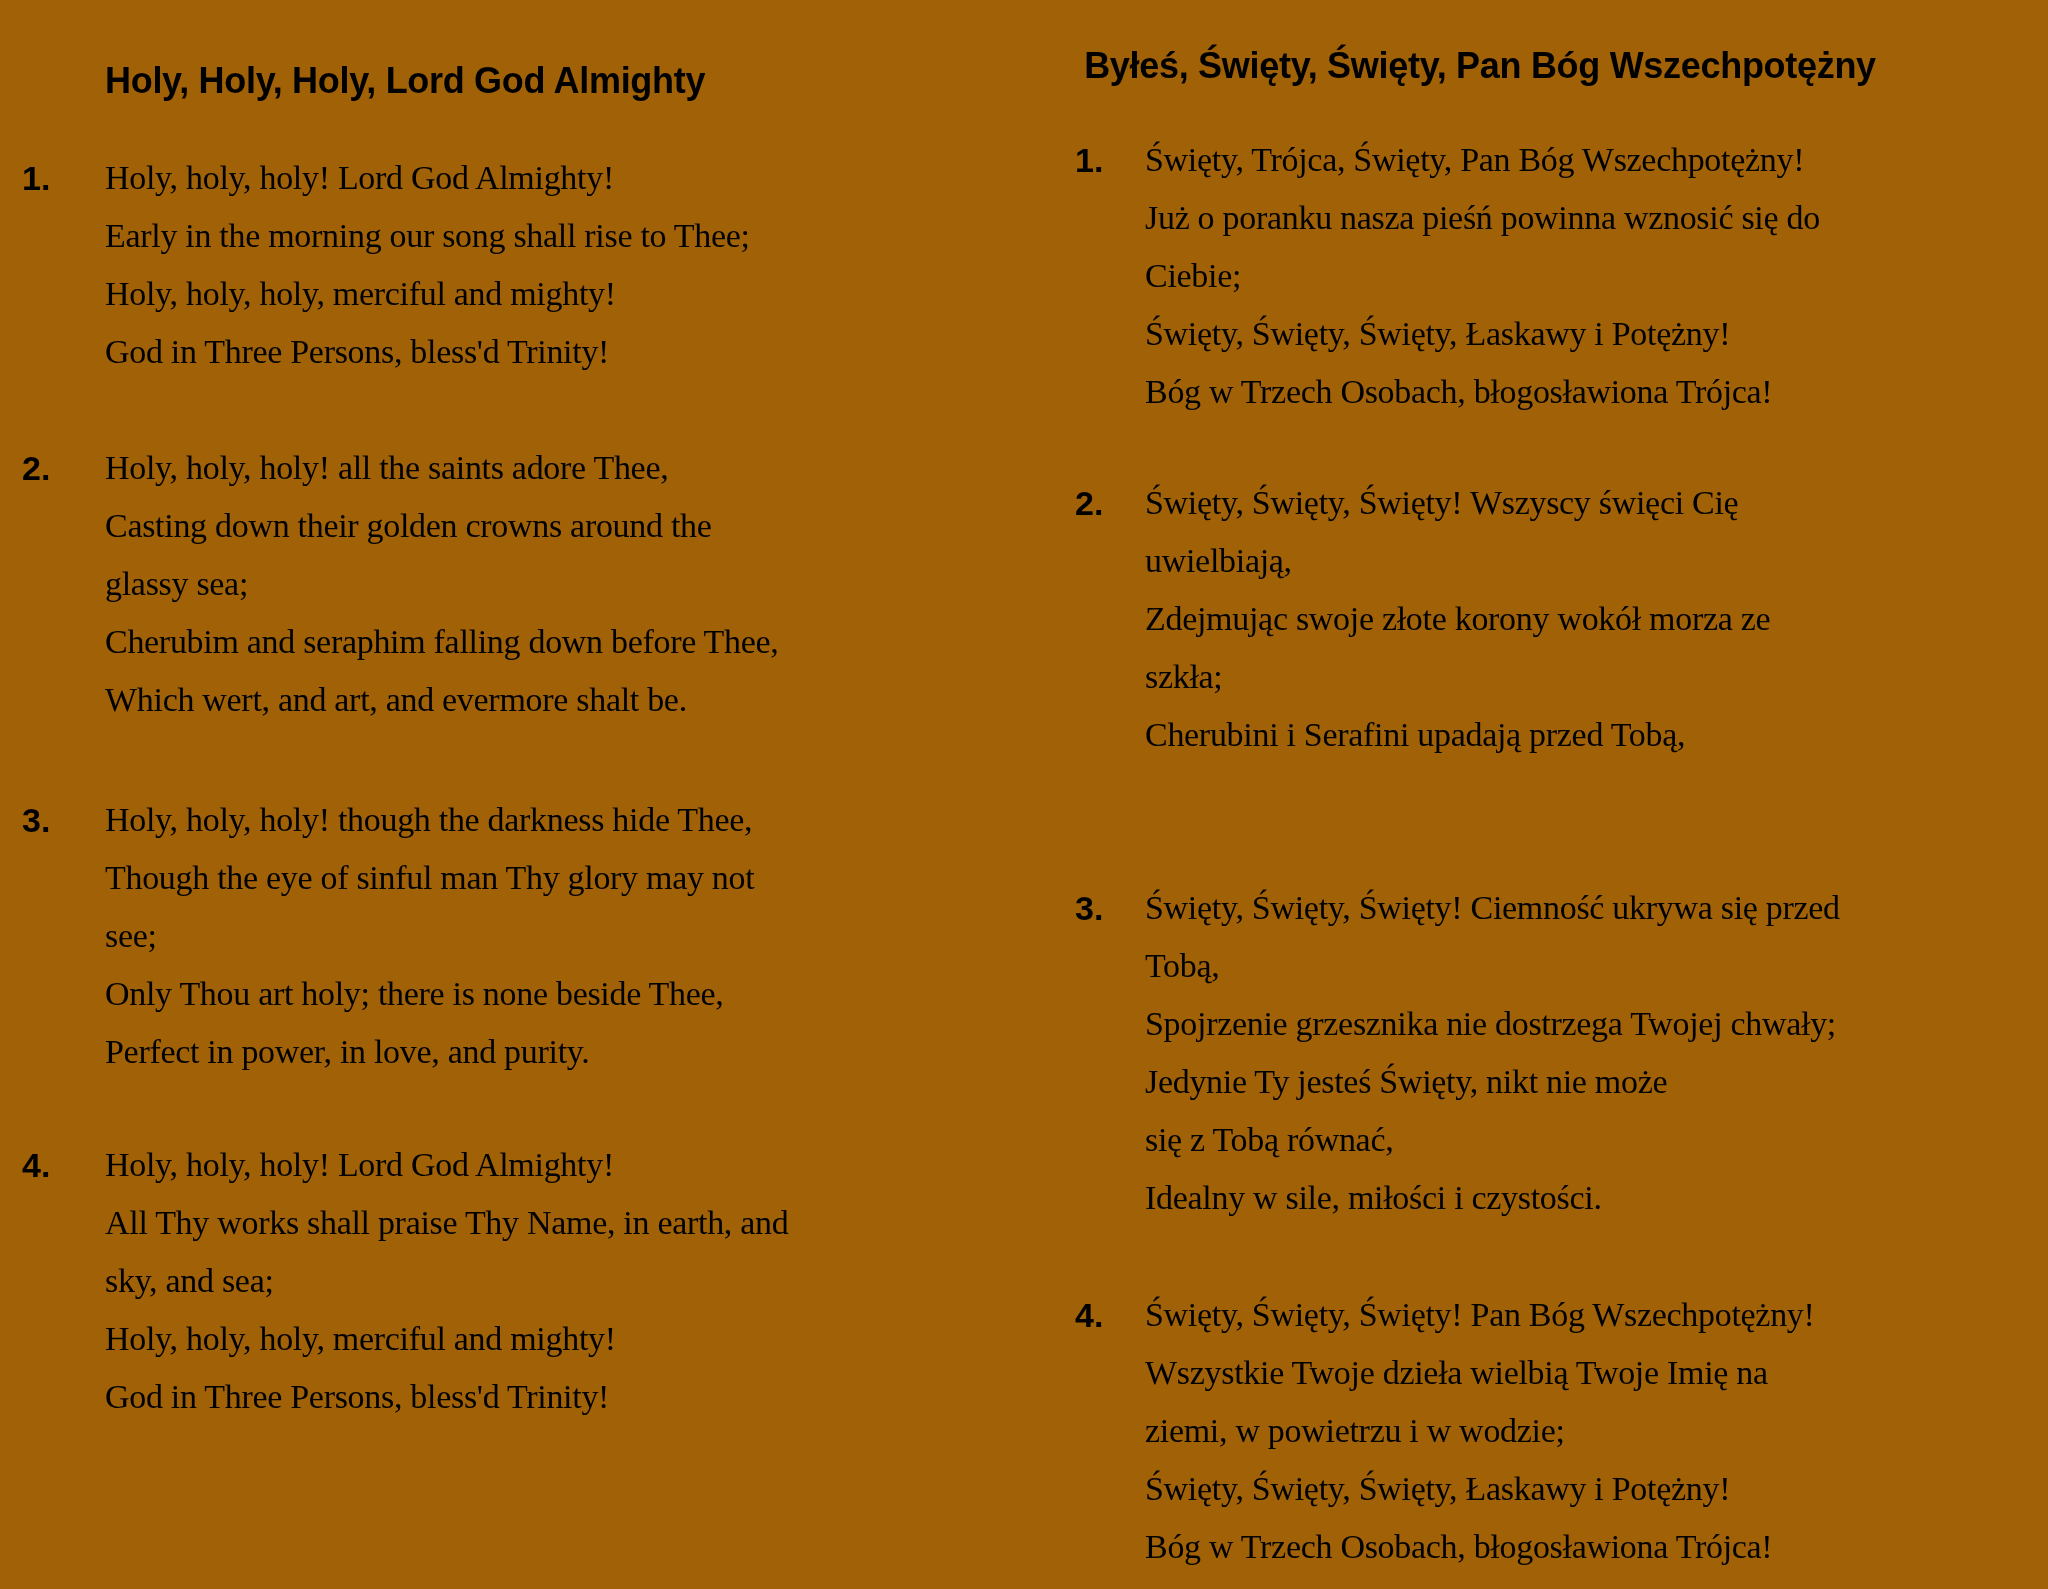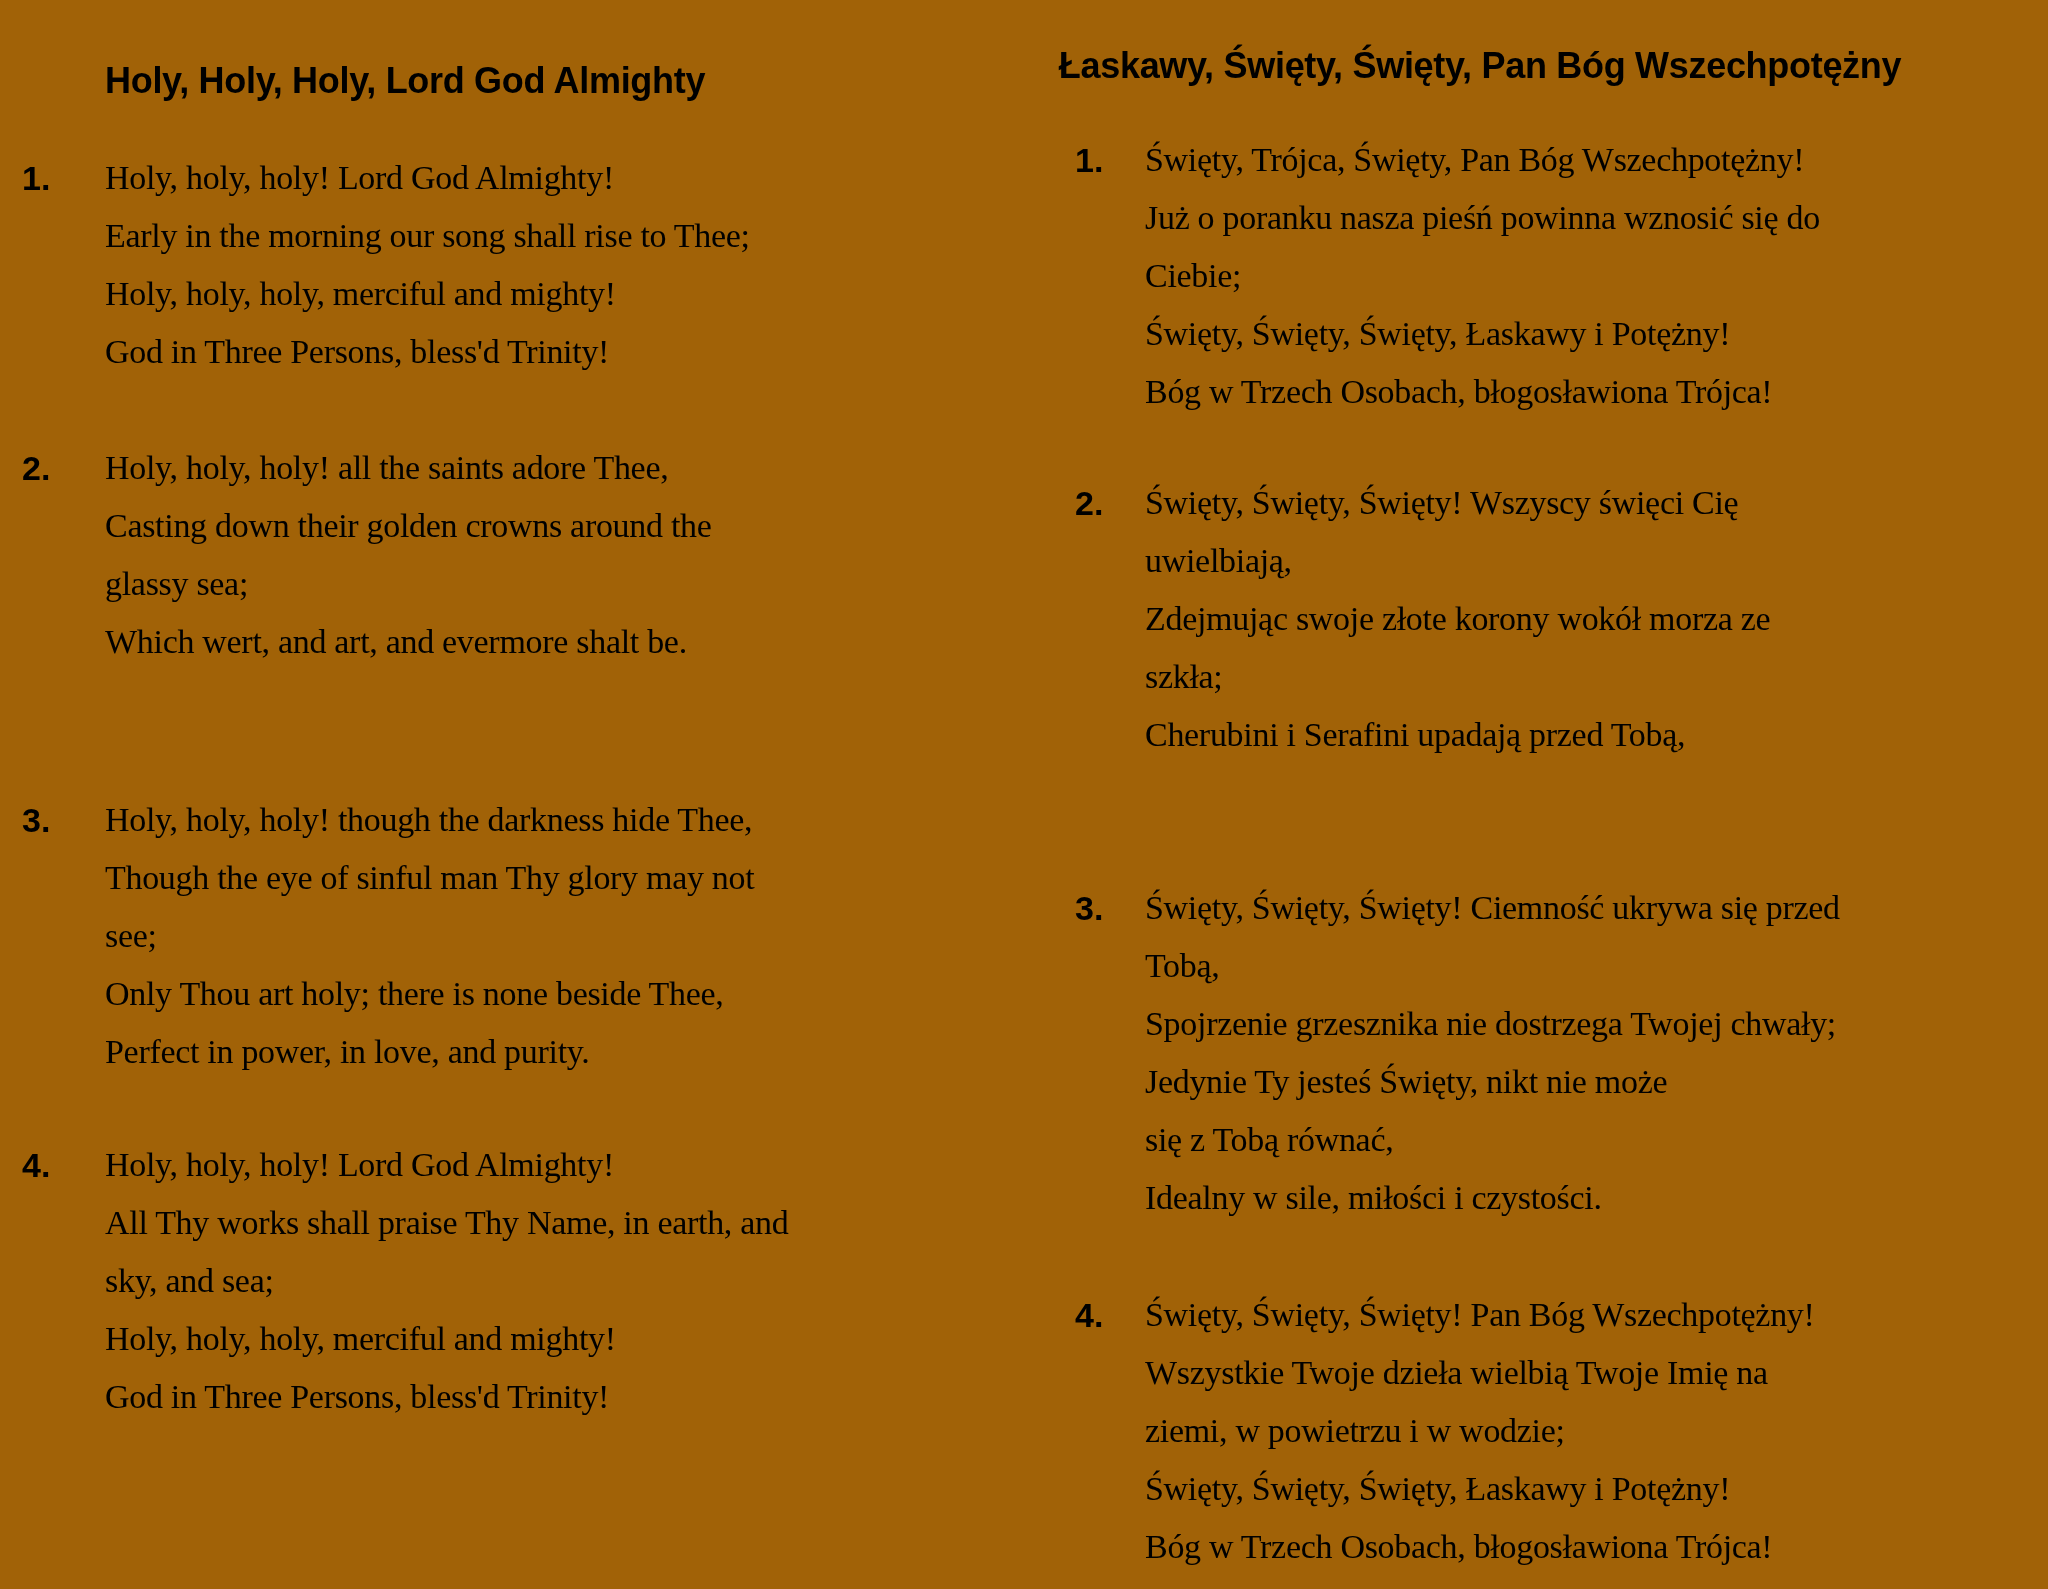--- a/index.html
+++ b/index.html
@@ -69,39 +69,40 @@
   .pl-v2 { top: 879px; }
   .pl-v3 { top: 1286px; }
 </style>
 </head>
 <body>
 
 <div class="page">
 
   <h1 id="title-en" class="col-title">Holy, Holy, Holy, Lord God Almighty</h1>
 
-  <h1 id="title-pl" class="col-title">Łaskawy, Święty, Święty, Pan Bóg Wszechpotężny</h1>
+  <h1 id="title-pl" class="col-title">Byłeś, Święty, Święty, Pan Bóg Wszechpotężny</h1>
 
   <div class="en">
   <div class="verse en-v0">
     <div class="verse-number">1.</div>
     <div class="verse-lines">
           <div class="verse-line">Holy, holy, holy! Lord God Almighty!</div>
           <div class="verse-line">Early in the morning our song shall rise to Thee;</div>
           <div class="verse-line">Holy, holy, holy, merciful and mighty!</div>
           <div class="verse-line">God in Three Persons, bless'd Trinity!</div>
         </div>
   </div>
 
   <div class="verse en-v1">
     <div class="verse-number">2.</div>
     <div class="verse-lines">
           <div class="verse-line">Holy, holy, holy! all the saints adore Thee,</div>
           <div class="verse-line">Casting down their golden crowns around the</div>
           <div class="verse-line">glassy sea;</div>
+          <div class="verse-line">Cherubim and seraphim falling down before Thee,</div>
           <div class="verse-line">Which wert, and art, and evermore shalt be.</div>
         </div>
   </div>
 
   <div class="verse en-v2">
     <div class="verse-number">3.</div>
     <div class="verse-lines">
           <div class="verse-line">Holy, holy, holy! though the darkness hide Thee,</div>
           <div class="verse-line">Though the eye of sinful man Thy glory may not</div>
           <div class="verse-line">see;</div>

